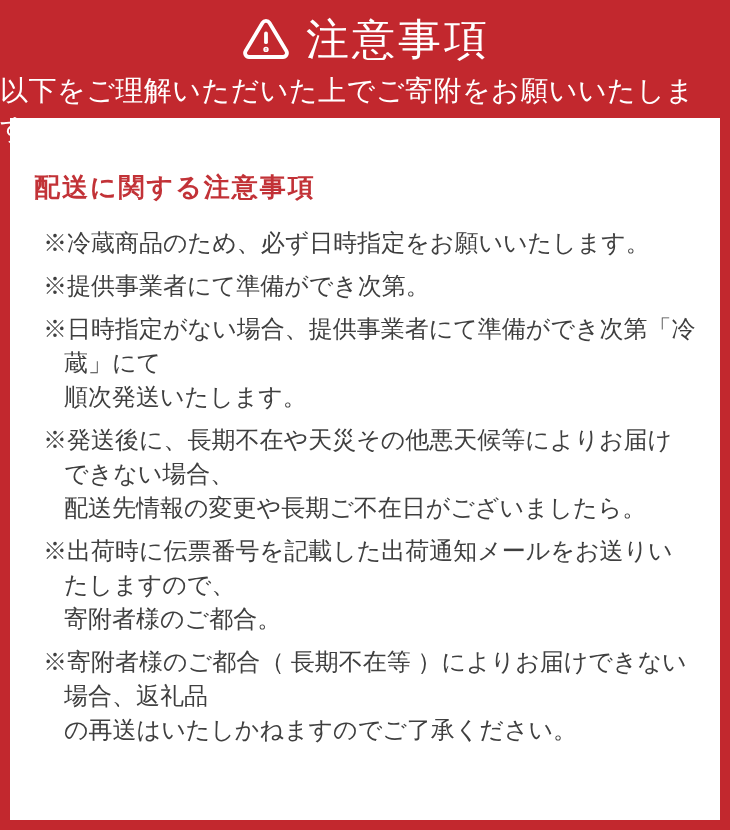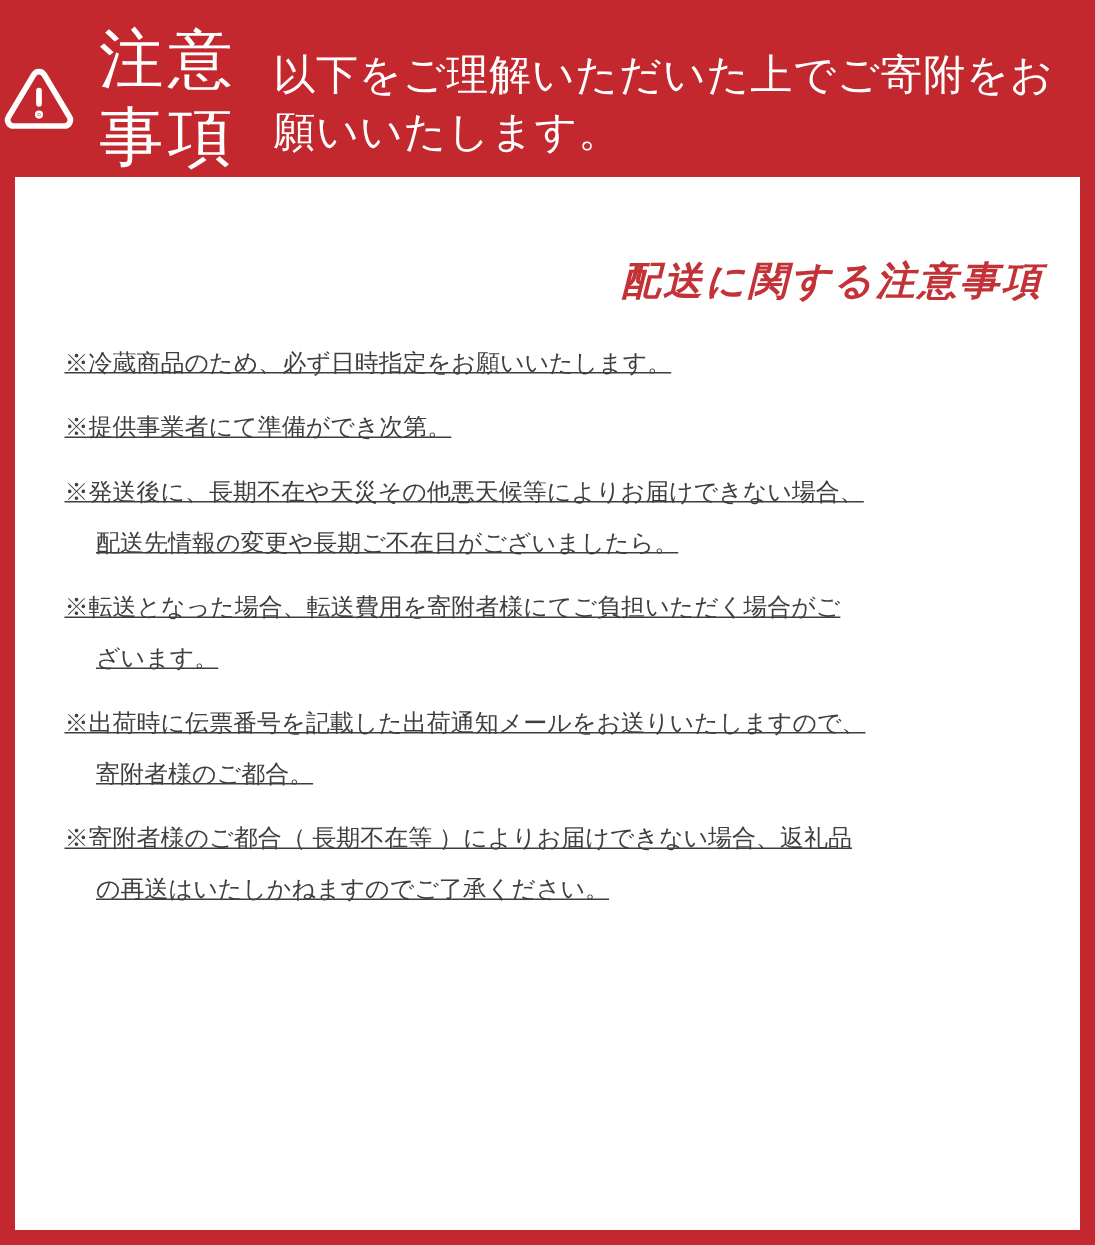--- a/index.html
+++ b/index.html
@@ -12,21 +12,21 @@
     position: relative;
     background: #c2282e;
     font-family: "Liberation Sans", sans-serif;
     overflow: hidden;
   }
   .header {
     height: 118px;
     box-sizing: border-box;
     padding-top: 13px;
     display: flex;
-    flex-direction: row;
+    flex-direction: column;
     align-items: center;
     color: #ffffff;
   }
   .title-row {
     display: flex;
     align-items: center;
     gap: 14px;
   }
   .warning-icon svg {
     display: block;
@@ -50,39 +50,37 @@
     bottom: 10px;
     background: #ffffff;
     box-sizing: border-box;
     padding: 31px 24px 0 24px;
   }
   .content-title {
     color: #c23237;
     font-size: 26px;
     font-weight: bold;
     letter-spacing: 2px;
-    text-align: right;
+    text-align: left;
     line-height: 32px;
-    font-style: italic;
   }
   .notice-list {
     list-style: none;
     margin: 23px 0 0 0;
     padding: 0 0 0 9px;
   }
   .notice-list li {
     color: #3f3f3f;
-    font-size: 16px;
+    font-size: 24px;
     line-height: 34px;
     margin-bottom: 9px;
     padding-left: 21px;
     text-indent: -21px;
     white-space: pre-line;
     letter-spacing: 0px;
-    text-decoration: underline;
   }
 </style>
 </head>
 <body>
 
 <header class="header">
   <div class="title-row">
     <span class="warning-icon">
       <svg width="52" height="48" viewBox="0 0 24 24" fill="none" stroke="#ffffff" stroke-width="1.9" stroke-linecap="round" stroke-linejoin="round" aria-hidden="true">
         <path d="M10.29 3.86 L1.82 18 a2 2 0 0 0 1.71 3 h16.94 a2 2 0 0 0 1.71 -3 L13.71 3.86 a2 2 0 0 0 -3.42 0 z"></path>
@@ -93,22 +91,22 @@
     <span class="page-title">注意事項</span>
   </div>
   <div class="subtitle">以下をご理解いただいた上でご寄附をお願いいたします。</div>
 </header>
 
 <section class="content-panel">
   <h2 class="content-title">配送に関する注意事項</h2>
   <ul class="notice-list">
       <li>※冷蔵商品のため、必ず日時指定をお願いいたします。</li>
       <li>※提供事業者にて準備ができ次第。</li>
+      <li>※日時指定がない場合、提供事業者にて準備ができ次第「冷蔵」にて
+順次発送いたします。</li>
       <li>※発送後に、長期不在や天災その他悪天候等によりお届けできない場合、
 配送先情報の変更や長期ご不在日がございましたら。</li>
-      <li>※転送となった場合、転送費用を寄附者様にてご負担いただく場合がご
-ざいます。</li>
       <li>※出荷時に伝票番号を記載した出荷通知メールをお送りいたしますので、
 寄附者様のご都合。</li>
       <li>※寄附者様のご都合（ 長期不在等 ）によりお届けできない場合、返礼品
 の再送はいたしかねますのでご了承ください。</li>
     </ul>
 </section>
 
 </body></html>

